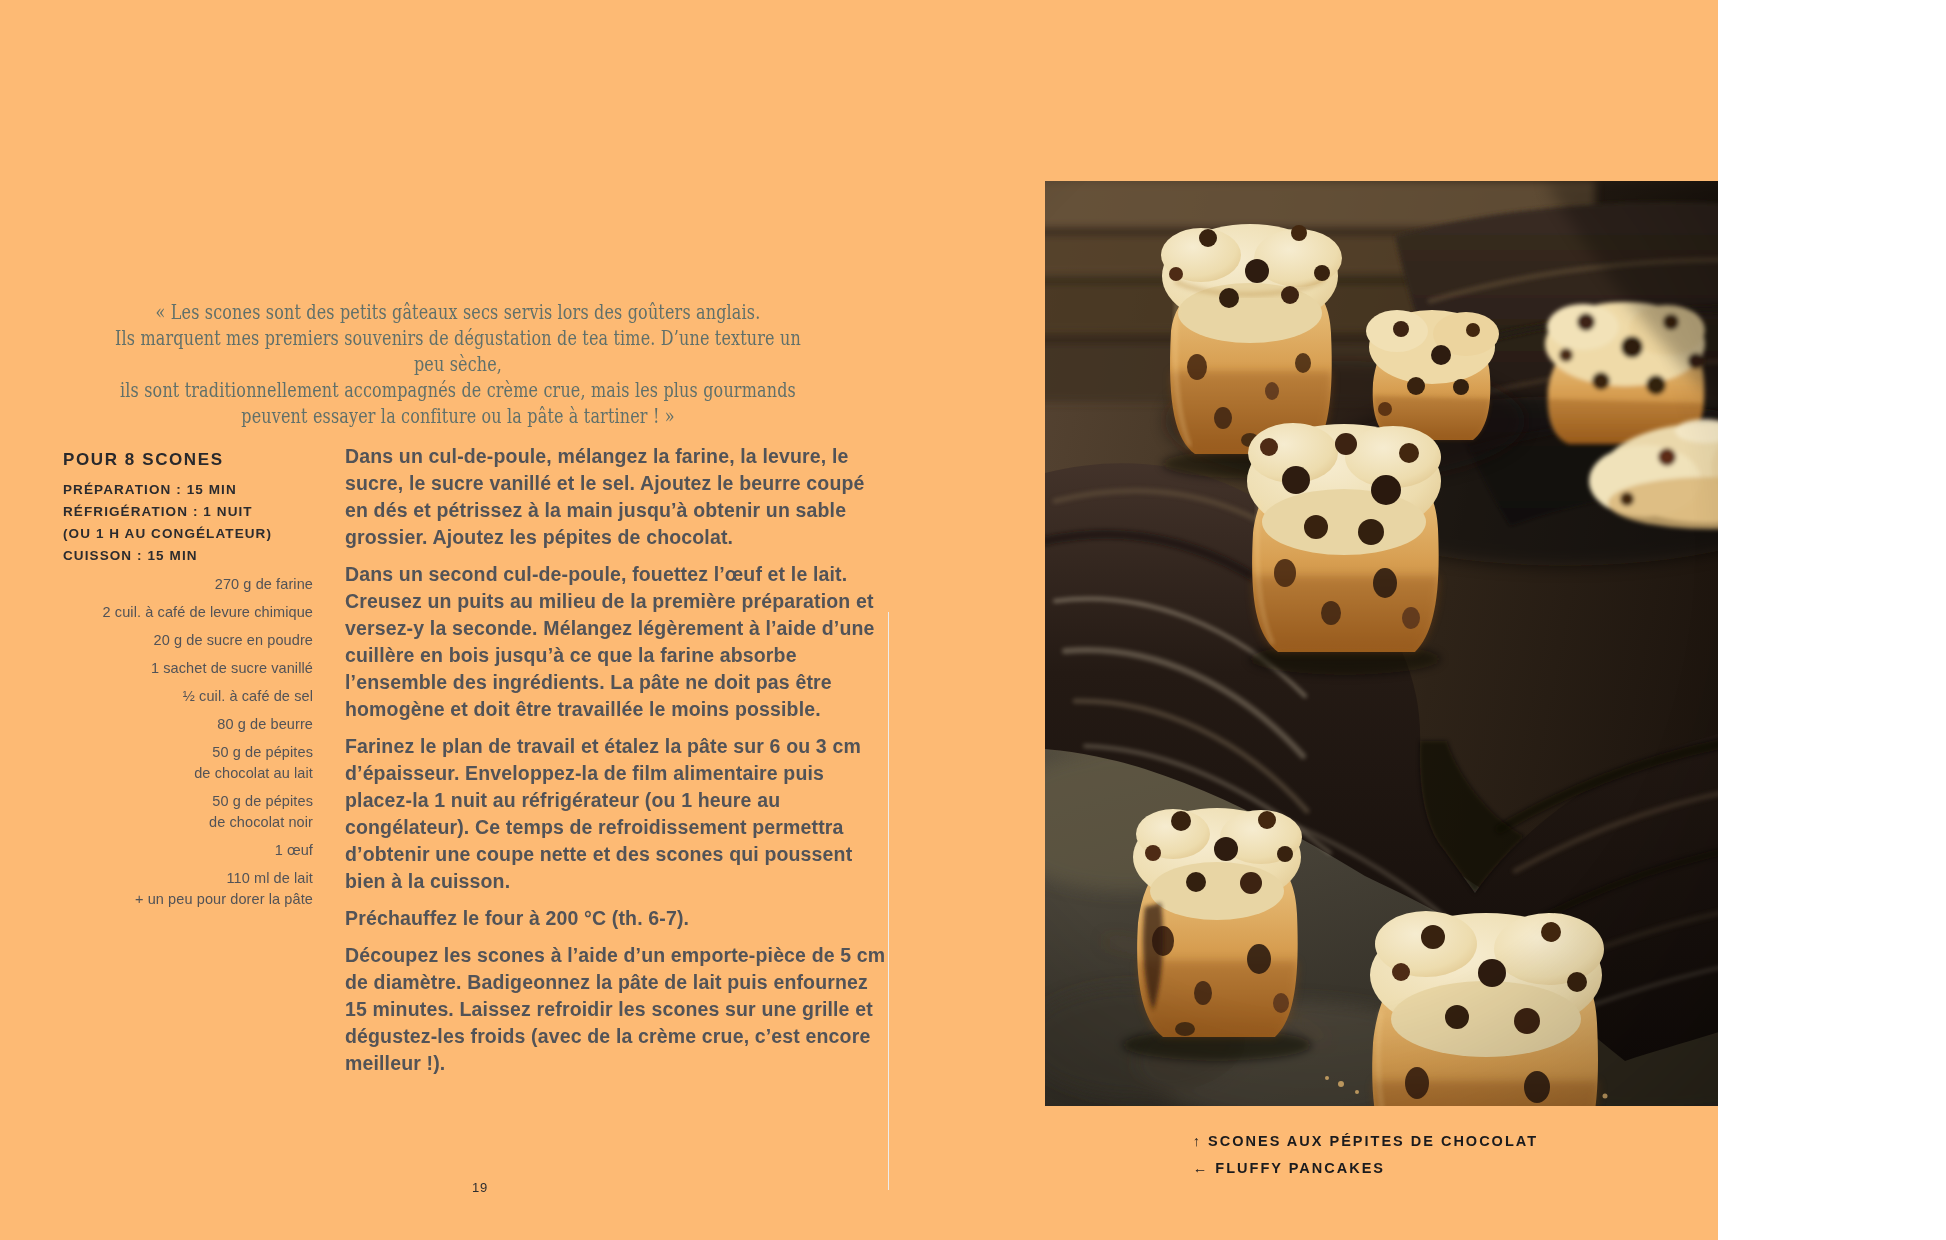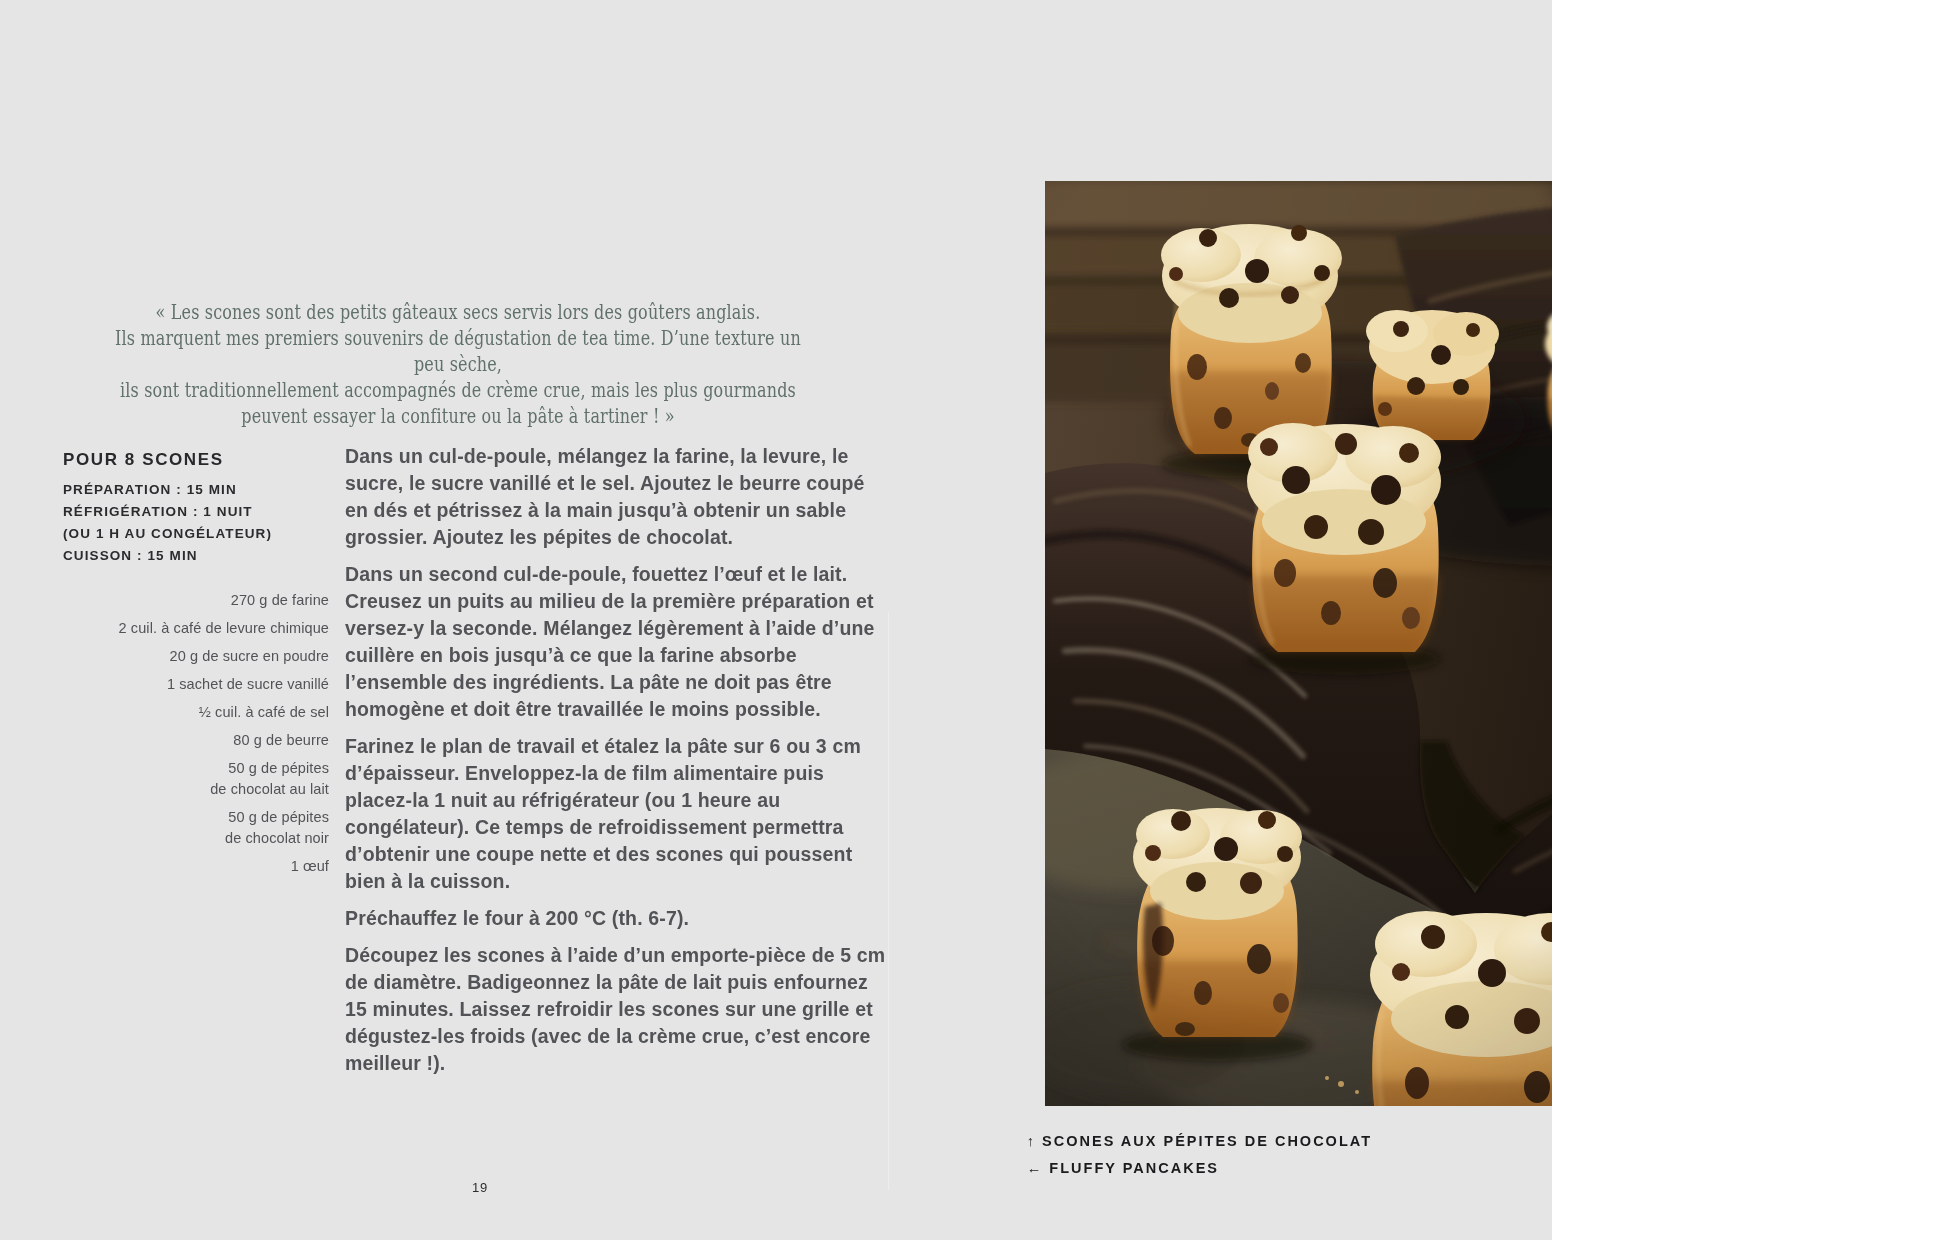--- a/index.html
+++ b/index.html
@@ -1,36 +1,36 @@
 <!DOCTYPE html>
 <html><head>
 <meta charset="utf-8">
 <style>
   html,body{margin:0;padding:0;background:#ffffff;}
   .spread{
-    position:relative;width:1552px;height:1240px;background:#e5e5e5;overflow:hidden;
+    position:relative;width:1718px;height:1240px;background:#fdba74;overflow:hidden;
     font-family:"Liberation Sans",sans-serif;
   }
   
   .quote{
     position:absolute;left:8px;top:299px;width:900px;
     transform:scaleX(0.8);transform-origin:center top;
     text-align:center;
     font-family:"DejaVu Serif","Liberation Serif",serif;
     font-size:20px;line-height:26px;font-weight:400;
     color:#60706a;letter-spacing:0.2px;
   }
   .side-col{position:absolute;left:63px;width:250px;text-align:left;color:#2a2a2d;}
   .side-col .yield{
     font-size:17px;font-weight:700;letter-spacing:1.6px;color:#29292c;margin:0 0 9px 0;
   }
   .side-col .meta-line{
     font-size:13.5px;font-weight:700;letter-spacing:1.1px;line-height:22px;color:#2b2b2e;
   }
-  .ingredients{position:absolute;left:63px;top:574px;width:250px;text-align:right;list-style:none;margin:16px;padding:0;}
+  .ingredients{position:absolute;left:63px;top:574px;width:250px;text-align:right;list-style:none;margin:0;padding:0;}
   .ingredients li{margin:0 0 7px 0;font-size:14.5px;line-height:21px;color:#525357;letter-spacing:0.1px;}
   .ingredients li div{min-height:0;}
   .steps{position:absolute;left:345px;top:443px;width:542px;}
   .steps p{
     margin:0 0 10px 0;font-size:19.5px;line-height:27px;font-weight:700;
     color:#525357;letter-spacing:0.15px;
   }
   .page-number{position:absolute;left:472px;top:1180px;font-size:13px;letter-spacing:0.8px;color:#2e2e30;}
   .gutter-line{position:absolute;left:888px;top:612px;width:1px;height:578px;background:#ededed;}
   
@@ -93,20 +93,24 @@
         <div>50 g de pépites</div>
         <div>de chocolat au lait</div>
       </li>
     <li>
         <div>50 g de pépites</div>
         <div>de chocolat noir</div>
       </li>
     <li>
         <div>1 œuf</div>
         <div></div>
+      </li>
+    <li>
+        <div>110 ml de lait</div>
+        <div>+ un peu pour dorer la pâte</div>
       </li>
   </ul>
 
   <div class="steps">
     <p>Dans un cul-de-poule, mélangez la farine, la levure, le sucre, le sucre vanillé et le sel. Ajoutez le beurre coupé en dés et pétrissez à la main jusqu’à obtenir un sable grossier. Ajoutez les pépites de chocolat.</p>
     <p>Dans un second cul-de-poule, fouettez l’œuf et le lait. Creusez un puits au milieu de la première préparation et versez-y la seconde. Mélangez légèrement à l’aide d’une cuillère en bois jusqu’à ce que la farine absorbe l’ensemble des ingrédients. La pâte ne doit pas être homogène et doit être travaillée le moins possible.</p>
     <p>Farinez le plan de travail et étalez la pâte sur 6 ou 3 cm d’épaisseur. Enveloppez-la de film alimentaire puis placez-la 1 nuit au réfrigérateur (ou 1 heure au congélateur). Ce temps de refroidissement permettra d’obtenir une coupe nette et des scones qui poussent bien à la cuisson.</p>
     <p>Préchauffez le four à 200 °C (th. 6-7).</p>
     <p>Découpez les scones à l’aide d’un emporte-pièce de 5 cm de diamètre. Badigeonnez la pâte de lait puis enfournez 15 minutes. Laissez refroidir les scones sur une grille et dégustez-les froids (avec de la crème crue, c’est encore meilleur !).</p>
   </div>

